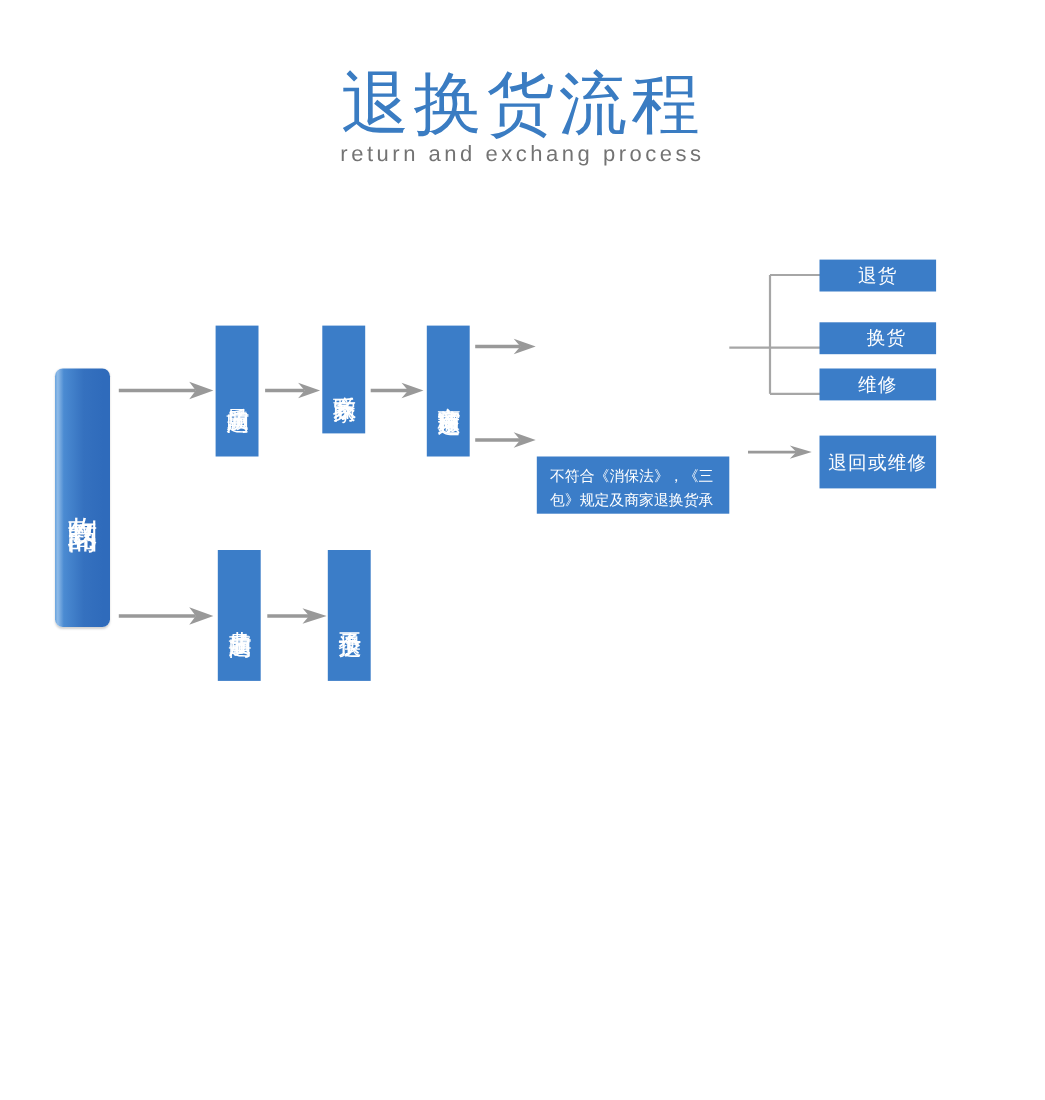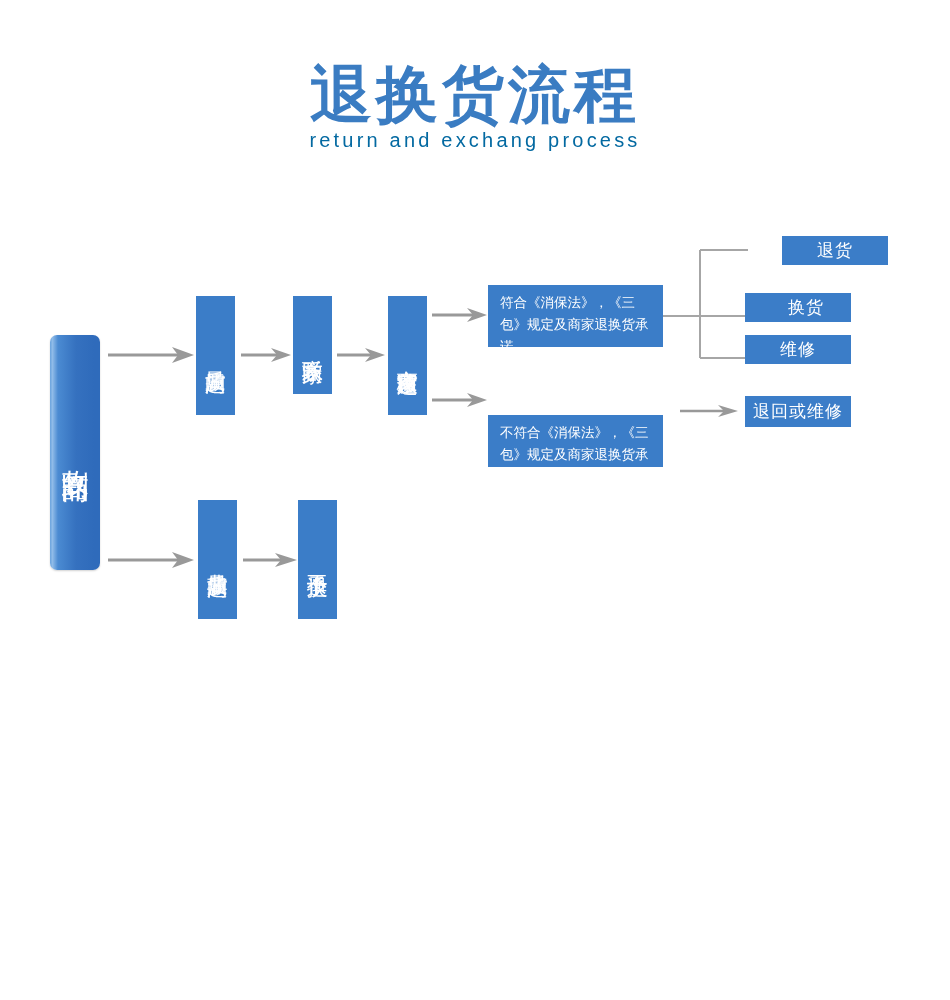--- a/index.html
+++ b/index.html
@@ -21,30 +21,30 @@
   
   .header {
     position: absolute;
     left: 0;
     top: 62px;
     width: 950px;
     text-align: center;
   }
   .title {
     font-size: 62px;
-    font-weight: bold;
+    font-weight: normal;
     color: #3a7cc2;
     letter-spacing: 4px;
     line-height: 1.05;
     white-space: nowrap;
   }
   .subtitle {
     margin-top: 2px;
     font-size: 20px;
-    color: #0369a1;
+    color: #737373;
     letter-spacing: 3.2px;
     white-space: nowrap;
   }
 
   
   .node {
     position: absolute;
     box-sizing: border-box;
     background: #3b7dc8;
     color: #ffffff;
@@ -149,53 +149,52 @@
     </svg>
   </div>
 
   <div class="arrow" style="left:432px; top:390px;">
     <svg width="55" height="20" viewBox="0 0 55 20">
       <line x1="0" y1="10" x2="41" y2="10" stroke="#999999" stroke-width="3.2"></line>
       <polygon points="35,3 55,10 35,17 41,10" fill="#999999"></polygon>
     </svg>
   </div>
 
-  <div class="node pnode" style="left:488px; top:285px; width:175px; height:62px;">符合《消保法》，《三包》规定及商家退换货承诺</div>
 
   <div class="node pnode" style="left:488px; top:375px; width:175px; height:52px;margin-top:40px;">不符合《消保法》，《三包》规定及商家退换货承诺</div>
 
   <div class="bracket" style="left:663px; top:236px;">
     <svg width="90" height="140" viewBox="0 0 90 140">
 
       <line x1="0" y1="80" x2="37" y2="80" stroke="#a6a6a6" stroke-width="2"></line>
 
       <line x1="37" y1="14" x2="37" y2="122" stroke="#a6a6a6" stroke-width="2"></line>
 
       <line x1="37" y1="14" x2="85" y2="14" stroke="#a6a6a6" stroke-width="2"></line>
 
       <line x1="37" y1="80" x2="85" y2="80" stroke="#a6a6a6" stroke-width="2"></line>
 
       <line x1="37" y1="122" x2="85" y2="122" stroke="#a6a6a6" stroke-width="2"></line>
     </svg>
   </div>
 
-  <div class="node rnode" style="left:745px; top:236px; width:106px; height:29px;margin-left:37px;">退货</div>
+  <div class="node rnode" style="left:745px; top:236px; width:106px; height:29px;">退货</div>
 
   <div class="node rnode" style="left:745px; top:293px; width:106px; height:29px;padding-left:16px;">换货</div>
 
   <div class="node rnode" style="left:745px; top:335px; width:106px; height:29px;">维修</div>
 
   <div class="arrow" style="left:680px; top:401px;">
     <svg width="58" height="20" viewBox="0 0 58 20">
       <line x1="0" y1="10" x2="44" y2="10" stroke="#999999" stroke-width="2.4"></line>
       <polygon points="38,4 58,10 38,16 44,10" fill="#999999"></polygon>
     </svg>
   </div>
 
-  <div class="node rnode" style="left:745px; top:396px; width:106px; height:31px;">退回或维修</div>
+  <div class="node rnode" style="left:745px; top:396px; width:106px; height:48px;">退回或维修</div>
 
   <div class="node vnode" style="left:198px; top:500px; width:39px; height:119px;">非质量问题</div>
 
   <div class="arrow" style="left:243px; top:550px;">
     <svg width="54" height="20" viewBox="0 0 54 20">
       <line x1="0" y1="10" x2="38" y2="10" stroke="#999999" stroke-width="3.2"></line>
       <polygon points="32,3 54,10 32,17 38,10" fill="#999999"></polygon>
     </svg>
   </div>
 

